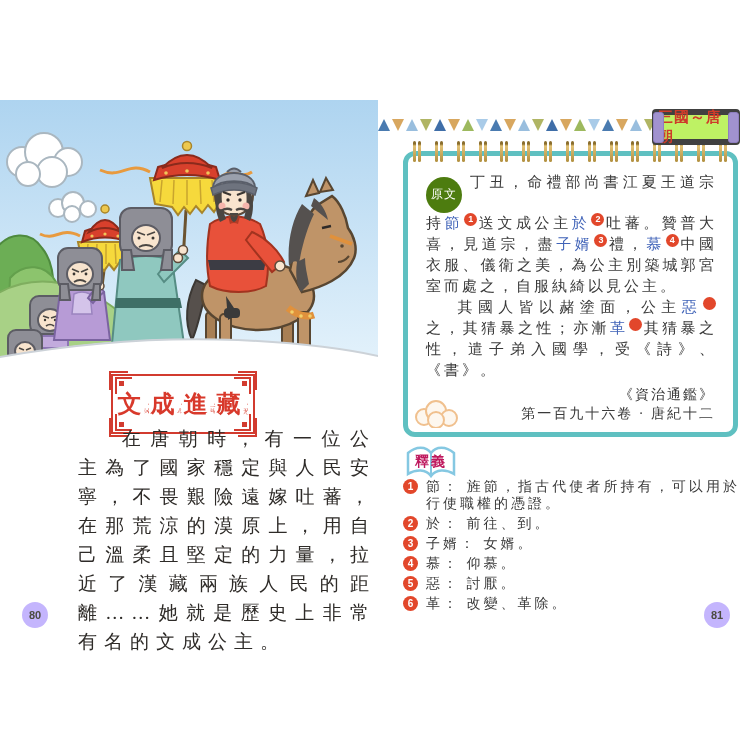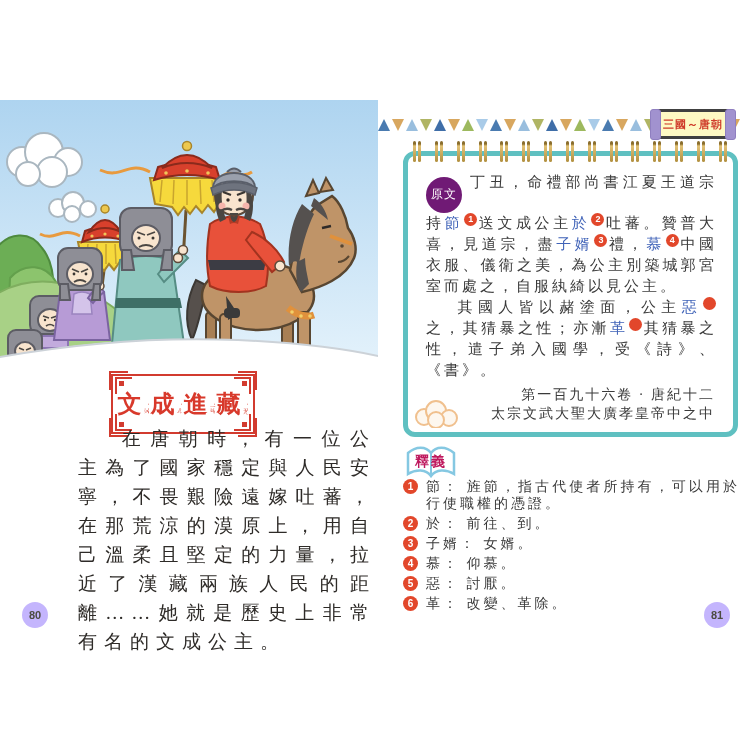--- a/index.html
+++ b/index.html
@@ -29,23 +29,23 @@
   .page-num.right{left:704px;top:602px;}
 
   
   .triangle-border{position:absolute;left:378px;top:117px;width:372px;height:14px;
                    display:flex;gap:2px;align-items:flex-end;overflow:hidden;}
   .tri{width:0;height:0;border-left:6px solid transparent;border-right:6px solid transparent;
        border-bottom:12px solid #4a7bb0;}
   .tri.down{border-bottom:none;border-top:12px solid #4a7bb0;}
 
   .chapter-tab{position:absolute;left:652px;top:109px;width:76px;height:24px;
-               background:#fef9c3;border:3px solid #404040;border-radius:4px;
+               background:#bef264;border:6px solid #404040;border-radius:4px;
                display:flex;align-items:center;justify-content:center;
-               font-size:11px;font-weight:bold;color:#cf3b2a;letter-spacing:1px;z-index:3;}
+               font-size:15px;font-weight:bold;color:#cf3b2a;letter-spacing:1px;z-index:3;}
   .chapter-tab::before,.chapter-tab::after{content:"";position:absolute;top:-3px;width:9px;height:29px;
                background:#a192cf;border:1px solid #8f7fc0;border-radius:3px;}
   .chapter-tab::before{left:-5px;}
   .chapter-tab::after{right:-5px;}
 
   
   .notebook{position:absolute;left:403px;top:151px;width:335px;height:286px;
             box-sizing:border-box;border:5px solid #5fc0c1;border-radius:12px;
             background:#fff;padding:16px 16px 6px 18px;overflow:hidden;z-index:1;}
   .pins{position:absolute;left:410px;top:141px;width:320px;display:flex;
@@ -53,21 +53,21 @@
   .pin{position:relative;width:14px;height:21px;}
   .pin::before,.pin::after{content:"";position:absolute;top:0;width:3px;height:21px;
         border-radius:2px;background:linear-gradient(#8a6d2c 0 3px,#e2c276 5px,#b18f3e);}
   .pin::before{left:3px;}
   .pin::after{right:3px;}
 
   .passage{font-size:15px;line-height:21px;letter-spacing:3px;color:#3a3a3a;
            text-align:justify;margin:0;}
   .passage.second{text-indent:2.1em;}
   .origin-badge{display:inline-flex;align-items:center;justify-content:center;
-           width:36px;height:36px;border-radius:50%;background:#701a75;color:#fff;
+           width:36px;height:36px;border-radius:50%;background:#4d7c0f;color:#fff;
            font-size:12px;letter-spacing:1px;margin-right:7px;vertical-align:-11px;}
   .hl{color:#4063b8;}
   .num-badge{display:inline-block;width:13px;height:13px;border-radius:50%;
            background:#e2472b;color:#fff;font:bold 9px/13px "Liberation Sans",sans-serif;
            text-align:center;vertical-align:6px;letter-spacing:0;margin:0 1px;}
 
   .citation{margin-top:4px;text-align:right;font-size:14px;line-height:19px;
             letter-spacing:2px;color:#3a3a3a;padding-right:2px;}
 
   .cloud-decor{position:absolute;left:412px;top:398px;z-index:2;}
@@ -331,22 +331,22 @@
     <span class="pin"></span>
     <span class="pin"></span>
     <span class="pin"></span>
     <span class="pin"></span>
     <span class="pin"></span>
   </div>
 <div class="notebook">
   <p class="passage"><span class="origin-badge">原文</span><span id="p1"><span>丁丑，命禮部尚書江夏王道宗持</span><span class="hl">節</span><span class="num-badge">1</span><span>送文成公主</span><span class="hl">於</span><span class="num-badge">2</span><span>吐蕃。贊普大喜，見道宗，盡</span><span class="hl">子婿</span><span class="num-badge">3</span><span>禮，</span><span class="hl">慕</span><span class="num-badge">4</span><span>中國衣服、儀衛之美，為公主別築城郭宮室而處之，自服紈綺以見公主。</span></span></p>
   <p class="passage second" id="p2"><span>其國人皆以赭塗面，公主</span><span class="hl">惡</span><span class="num-badge">5</span><span>之，其猜暴之性；亦漸</span><span class="hl">革</span><span class="num-badge">6</span><span>其猜暴之性，遣子弟入國學，受《詩》、《書》。</span></p>
   <div class="citation" id="citation">
+      <div>《資治通鑑》</div>
       <div>第一百九十六卷 · 唐紀十二</div>
-      <div>太宗文武大聖大廣孝皇帝中之中</div>
     </div>
 </div>
 <svg class="cloud-decor" width="48" height="30" viewBox="0 0 48 30">
   <g fill="#fdf7ef" stroke="#f0c08e" stroke-width="2">
     <circle cx="12" cy="19" r="8"></circle>
       <circle cx="24" cy="13" r="10"></circle>
       <circle cx="37" cy="20" r="8"></circle>
       <circle cx="24" cy="22" r="8"></circle>
   </g>
 </svg>

